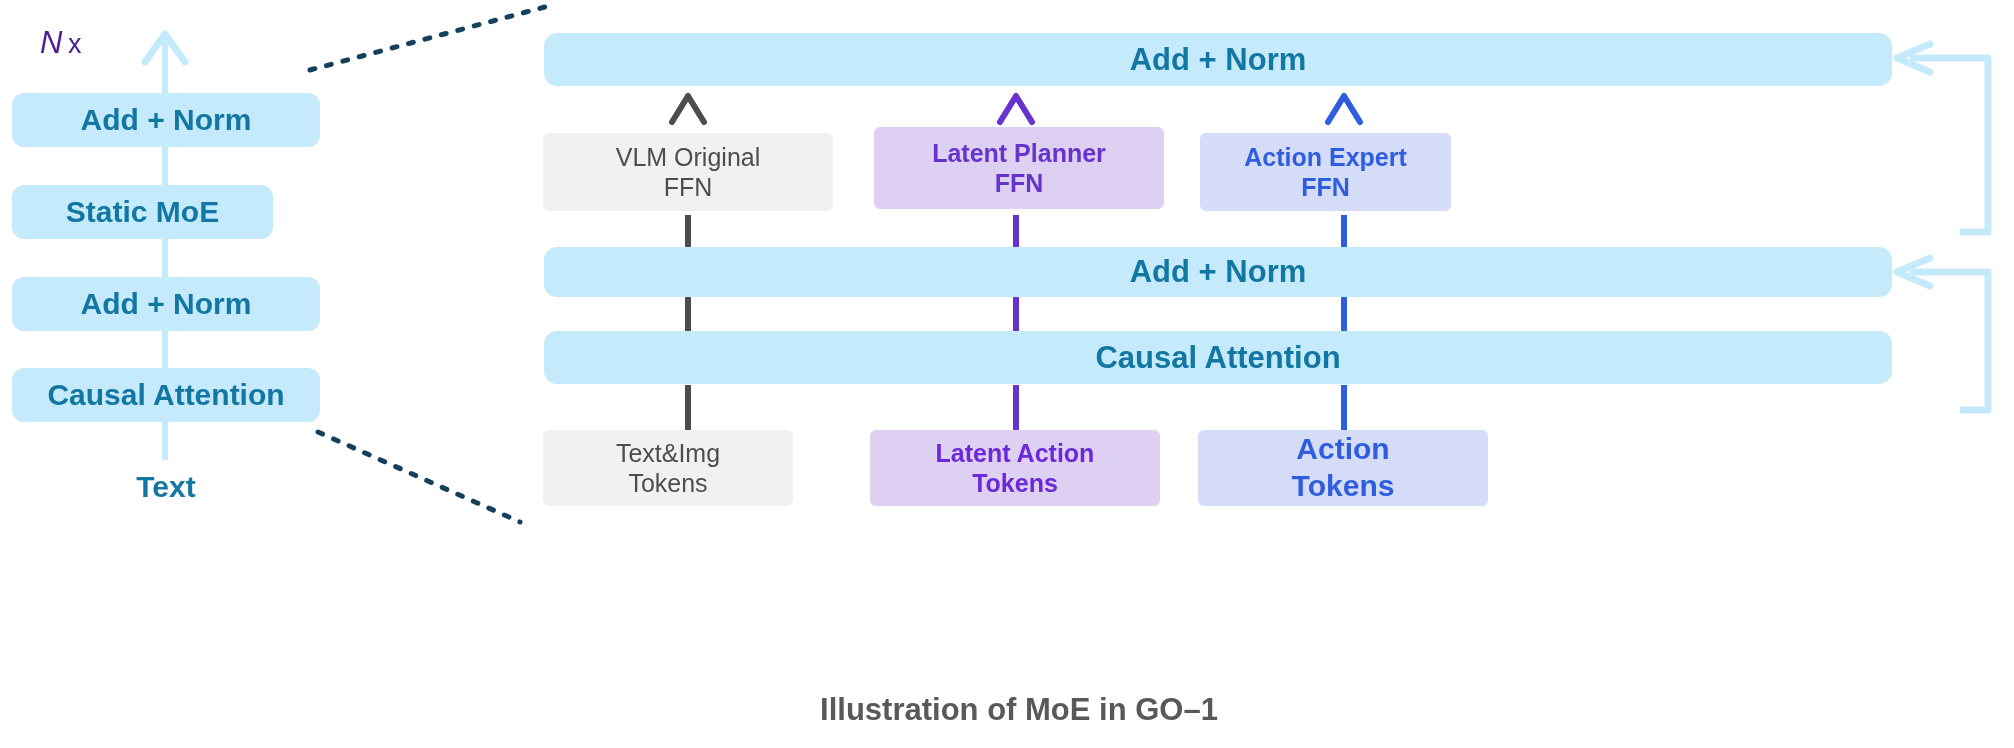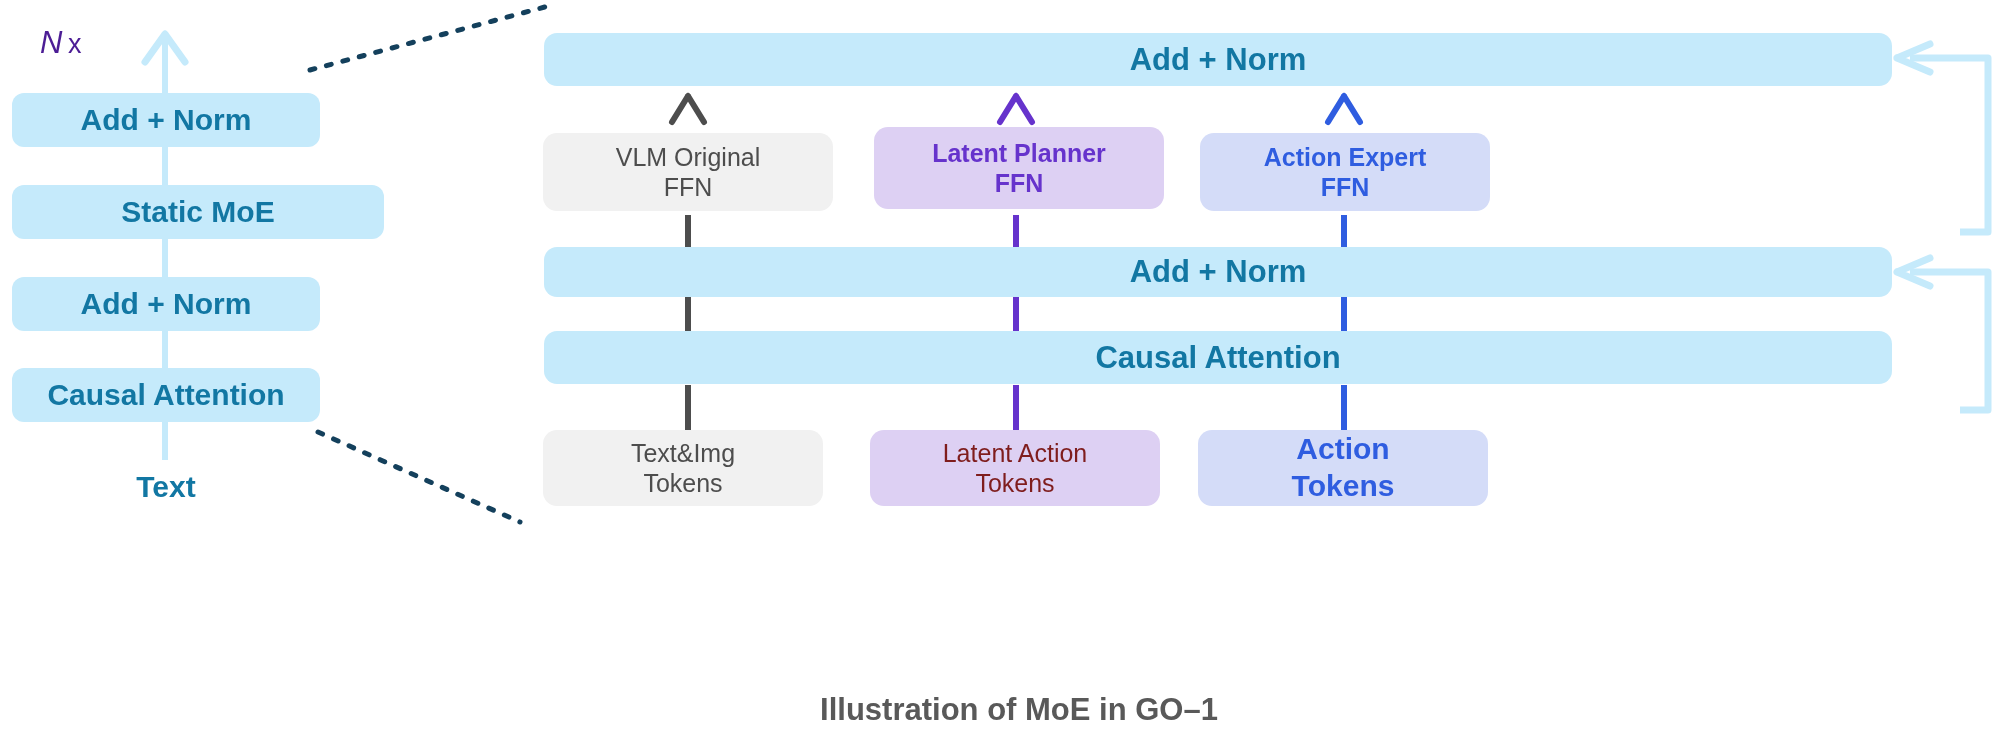--- a/index.html
+++ b/index.html
@@ -10,21 +10,21 @@
     overflow:hidden;
     position:relative;
   }
   .stage{position:absolute;left:0;top:0;width:2014px;height:748px;}
 
   
   .box{
     position:absolute;
     display:flex;align-items:center;justify-content:center;
     text-align:center;
-    border-radius:14px;
+    border-radius:6px;
     box-sizing:border-box;
     line-height:1.22;
     white-space:pre-line;
   }
 
   
   .lbox{
     background:#c5eafb;
     color:#1277a3;
     font-weight:bold;
@@ -55,21 +55,21 @@
     color:#1277a3;
     font-weight:bold;
     font-size:31px;
     border-radius:13px;
   }
   .ffn-gray{background:#f1f1f1;color:#4d4d4d;font-size:25px;font-weight:normal;}
   .ffn-purple{background:#ddd0f3;color:#6633cc;font-size:25px;font-weight:bold;}
   .ffn-blue{background:#d4dcf8;color:#2f5de0;font-size:25px;font-weight:bold;}
 
   .tok-gray{background:#f1f1f1;color:#4d4d4d;font-size:25px;font-weight:normal;}
-  .tok-purple{background:#ddd0f3;color:#7f1d1d;font-size:25px;font-weight:normal;}
+  .tok-purple{background:#ddd0f3;color:#6d28d9;font-size:25px;font-weight:bold;}
   .tok-blue{background:#d4dcf8;color:#2f5de0;font-size:30px;font-weight:bold;}
 
   .vline{position:absolute;width:6px;}
   .vl-gray{background:#4d4d4d;}
   .vl-purple{background:#6633cc;}
   .vl-blue{background:#2f5de0;}
 
   .caption{
     position:absolute;
     color:#595959;
@@ -109,21 +109,21 @@
 
     <path d="M 688 96 L 672 122 M 688 96 L 704 122" stroke="#4d4d4d" stroke-width="6" fill="none" stroke-linecap="round"></path>
     <path d="M 1016 96 L 1000 122 M 1016 96 L 1032 122" stroke="#6633cc" stroke-width="6" fill="none" stroke-linecap="round"></path>
     <path d="M 1344 96 L 1328 122 M 1344 96 L 1360 122" stroke="#2f5de0" stroke-width="6" fill="none" stroke-linecap="round"></path>
   </svg>
 
   <div class="box lbox" style="left:12px; top:93px; width:308px; height:54px;">
     <span>Add + Norm</span>
   </div>
 
-  <div class="box lbox" style="left:12px; top:185px; width:372px; height:54px;">
+  <div class="box lbox" style="left:12px; top:185px; width:261px; height:54px;">
     <span>Static MoE</span>
   </div>
 
   <div class="box lbox" style="left:12px; top:277px; width:308px; height:54px;">
     <span>Add + Norm</span>
   </div>
 
   <div class="box lbox" style="left:12px; top:368px; width:308px; height:54px;">
     <span>Causal Attention</span>
   </div>
@@ -149,34 +149,34 @@
   <div class="box ffn-gray" style="left:543px; top:133px; width:290px; height:78px;">
     <span>VLM Original
 FFN</span>
   </div>
 
   <div class="box ffn-purple" style="left:874px; top:127px; width:290px; height:82px;">
     <span>Latent Planner
 FFN</span>
   </div>
 
-  <div class="box ffn-blue" style="left:1200px; top:133px; width:290px; height:78px;">
+  <div class="box ffn-blue" style="left:1200px; top:133px; width:251px; height:78px;">
     <span>Action Expert
 FFN</span>
   </div>
 
   <div class="box wide" style="left:544px; top:247px; width:1348px; height:50px;">
     <span>Add + Norm</span>
   </div>
 
   <div class="box wide" style="left:544px; top:331px; width:1348px; height:53px;">
     <span>Causal Attention</span>
   </div>
 
-  <div class="box tok-gray" style="left:543px; top:430px; width:280px; height:76px;">
+  <div class="box tok-gray" style="left:543px; top:430px; width:250px; height:76px;">
     <span>Text&amp;Img
 Tokens</span>
   </div>
 
   <div class="box tok-purple" style="left:870px; top:430px; width:290px; height:76px;">
     <span>Latent Action
 Tokens</span>
   </div>
 
   <div class="box tok-blue" style="left:1198px; top:430px; width:290px; height:76px;">

